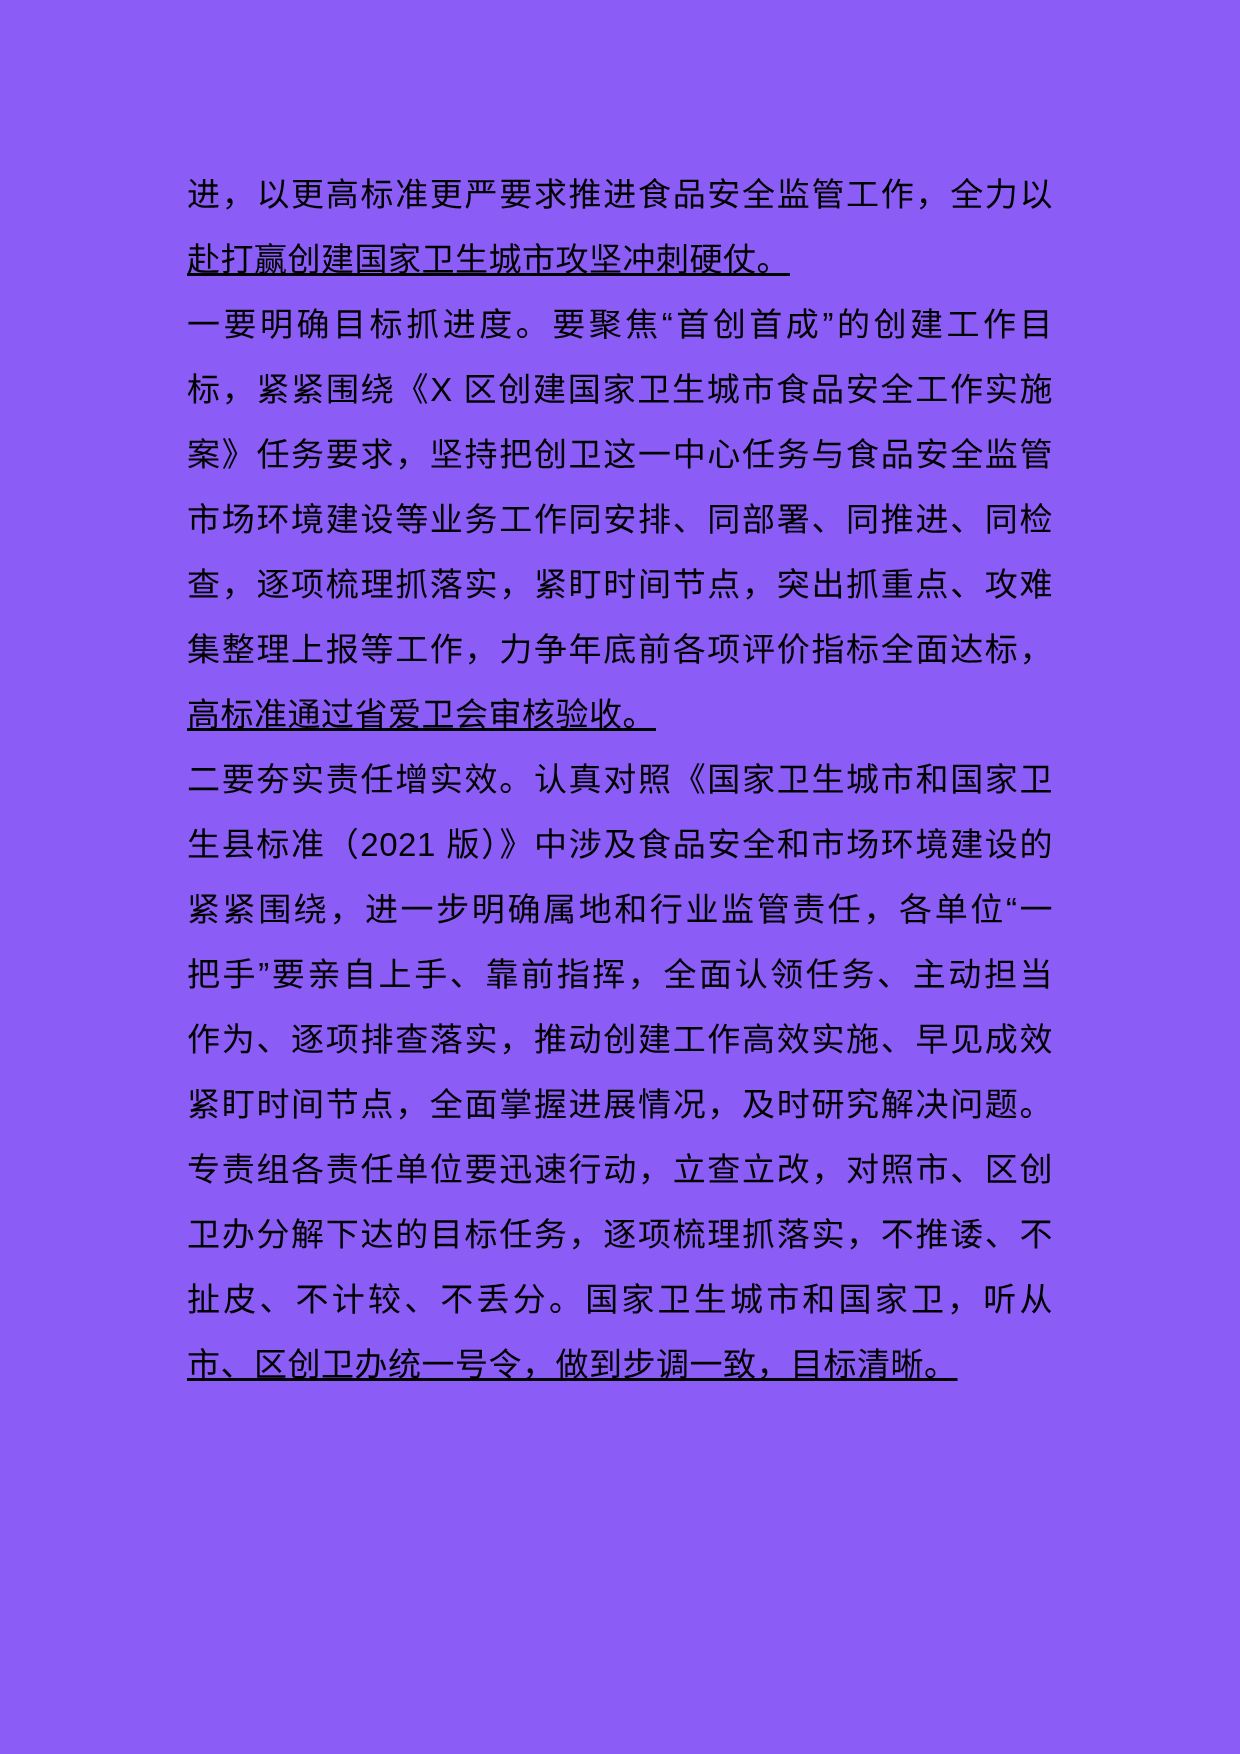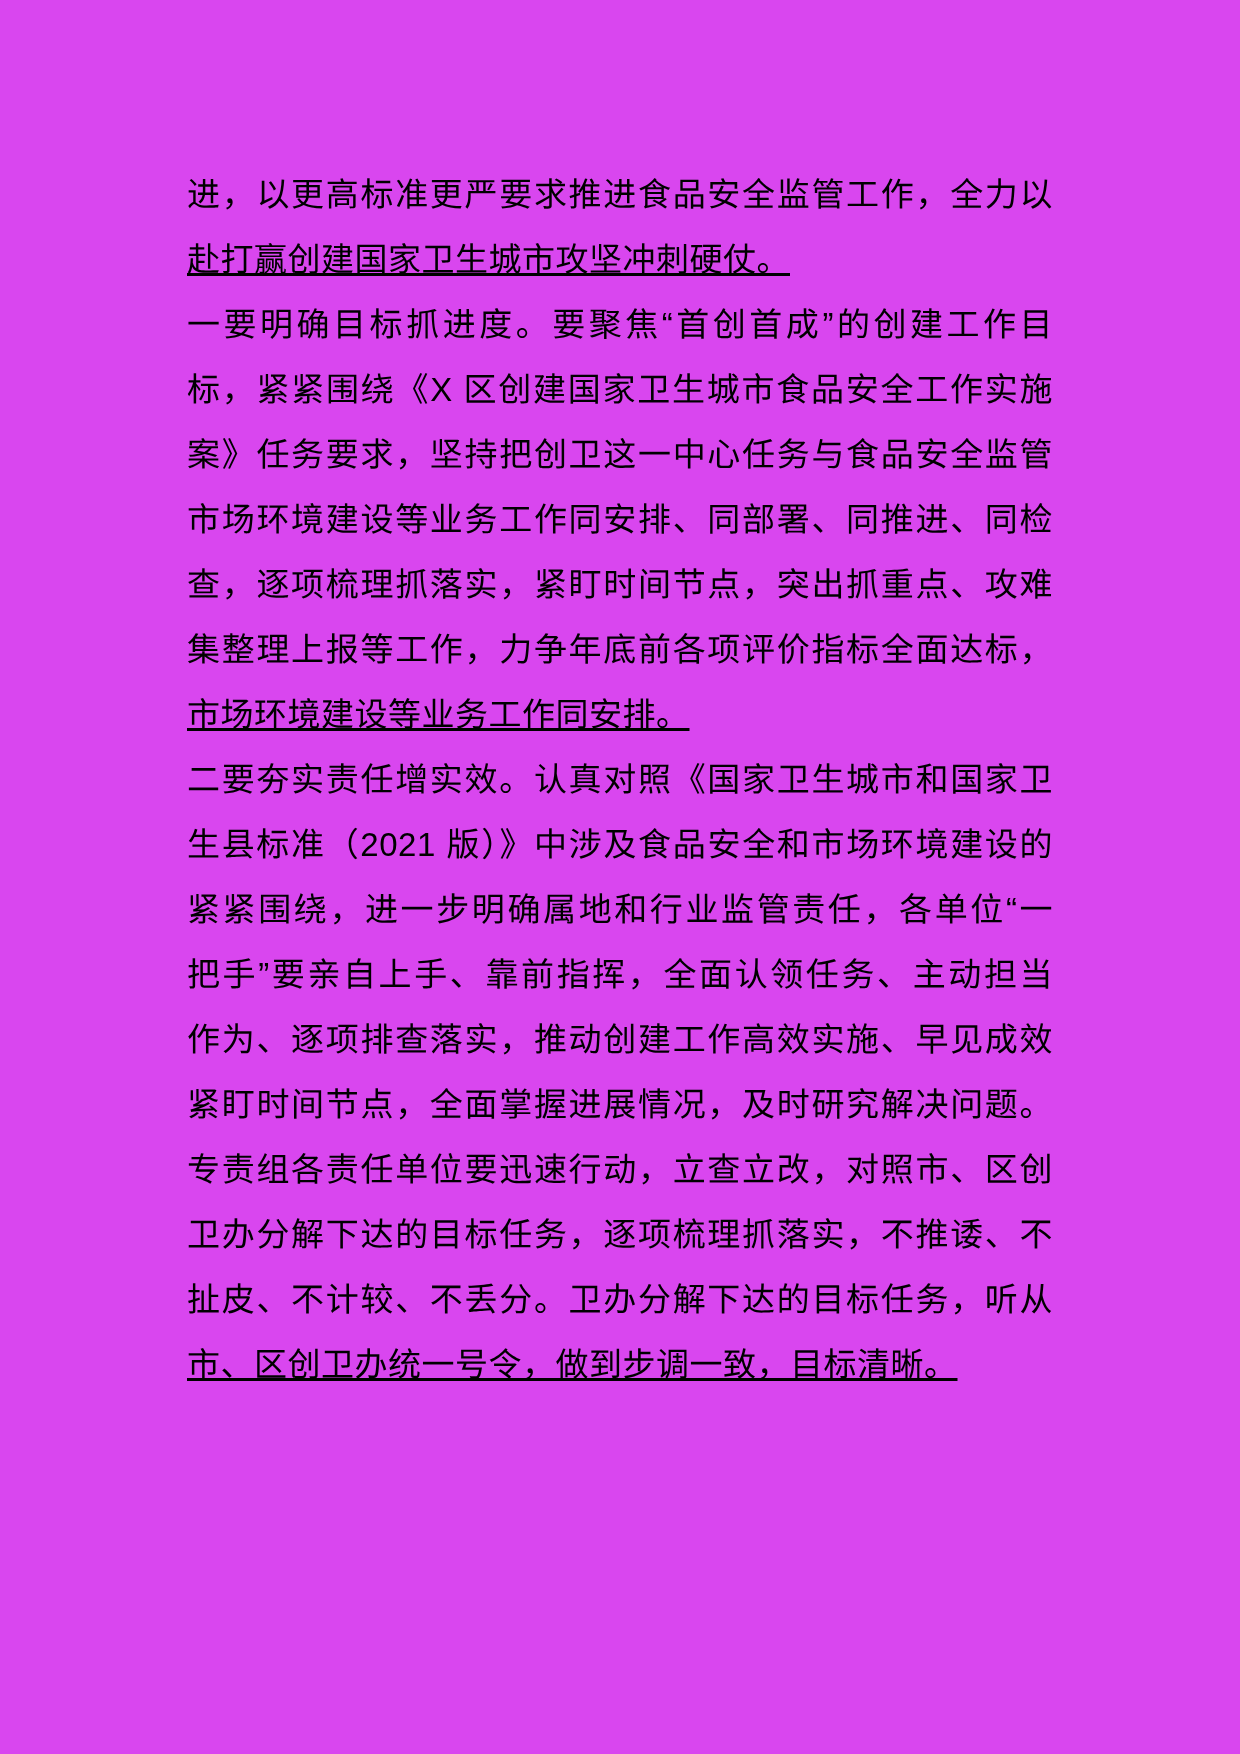--- a/index.html
+++ b/index.html
@@ -12,21 +12,21 @@
     background: #ffffff;
     font-family: "Liberation Sans", sans-serif;
     position: relative;
     overflow: hidden;
   }
   .page {
     position: absolute;
     left: 0; top: 0;
     width: 1240px;
     height: 1754px;
-    background: #d946ef;
+    background: #8b5cf6;
   }
   .text-block {
     position: absolute;
     left: 187px;
     top: 162px;
     width: 866px;
     color: #000000;
   }
   .para {
     margin: 0;
@@ -58,28 +58,28 @@
         <div class="line">进，以更高标准更严要求推进食品安全监管工作，全力以</div>
         <div class="line no-justify">赴打赢创建国家卫生城市攻坚冲刺硬仗。</div>
       </div>
       <div class="para">
         <div class="line">一要明确目标抓进度。要聚焦“首创首成”的创建工作目</div>
         <div class="line">标，紧紧围绕《X 区创建国家卫生城市食品安全工作实施方</div>
         <div class="line">案》任务要求，坚持把创卫这一中心任务与食品安全监管</div>
         <div class="line">市场环境建设等业务工作同安排、同部署、同推进、同检</div>
         <div class="line">查，逐项梳理抓落实，紧盯时间节点，突出抓重点、攻难点</div>
         <div class="line">集整理上报等工作，力争年底前各项评价指标全面达标，</div>
-        <div class="line no-justify">市场环境建设等业务工作同安排。</div>
+        <div class="line no-justify">高标准通过省爱卫会审核验收。</div>
       </div>
       <div class="para">
         <div class="line">二要夯实责任增实效。认真对照《国家卫生城市和国家卫</div>
         <div class="line">生县标准（2021 版）》中涉及食品安全和市场环境建设的</div>
         <div class="line">紧紧围绕，进一步明确属地和行业监管责任，各单位“一</div>
         <div class="line">把手”要亲自上手、靠前指挥，全面认领任务、主动担当</div>
         <div class="line">作为、逐项排查落实，推动创建工作高效实施、早见成效</div>
         <div class="line">紧盯时间节点，全面掌握进展情况，及时研究解决问题。</div>
         <div class="line">专责组各责任单位要迅速行动，立查立改，对照市、区创</div>
         <div class="line">卫办分解下达的目标任务，逐项梳理抓落实，不推诿、不</div>
-        <div class="line">扯皮、不计较、不丢分。卫办分解下达的目标任务，听从</div>
+        <div class="line">扯皮、不计较、不丢分。国家卫生城市和国家卫，听从</div>
         <div class="line no-justify">市、区创卫办统一号令，做到步调一致，目标清晰。</div>
       </div>
     </div>
 </div>
 
 </body></html>

